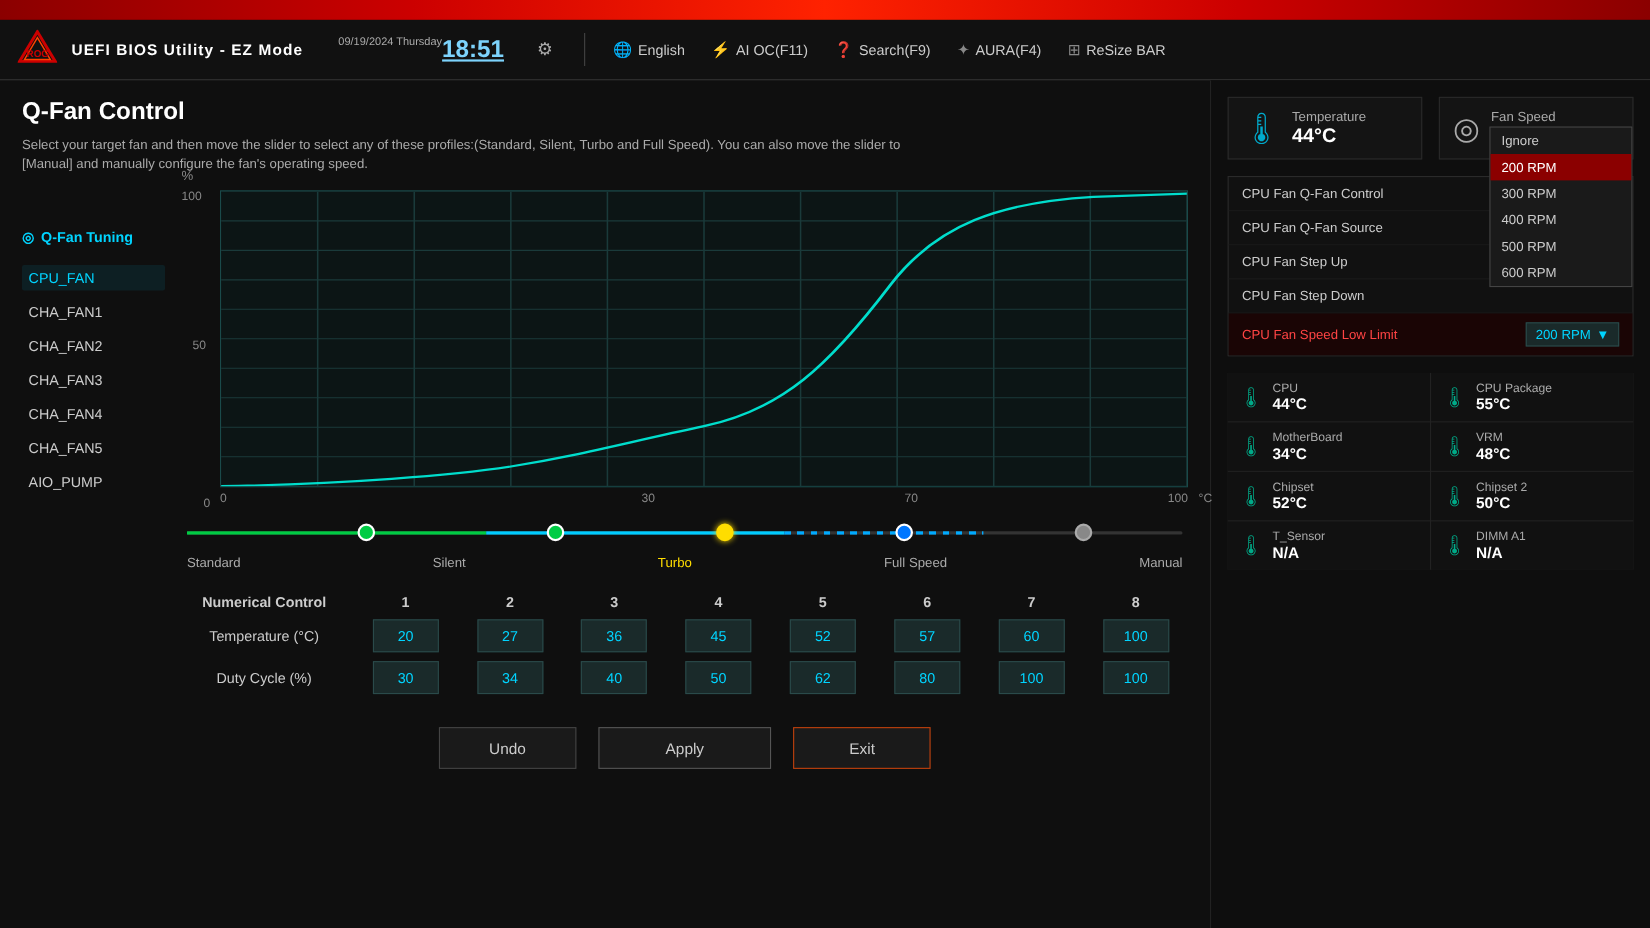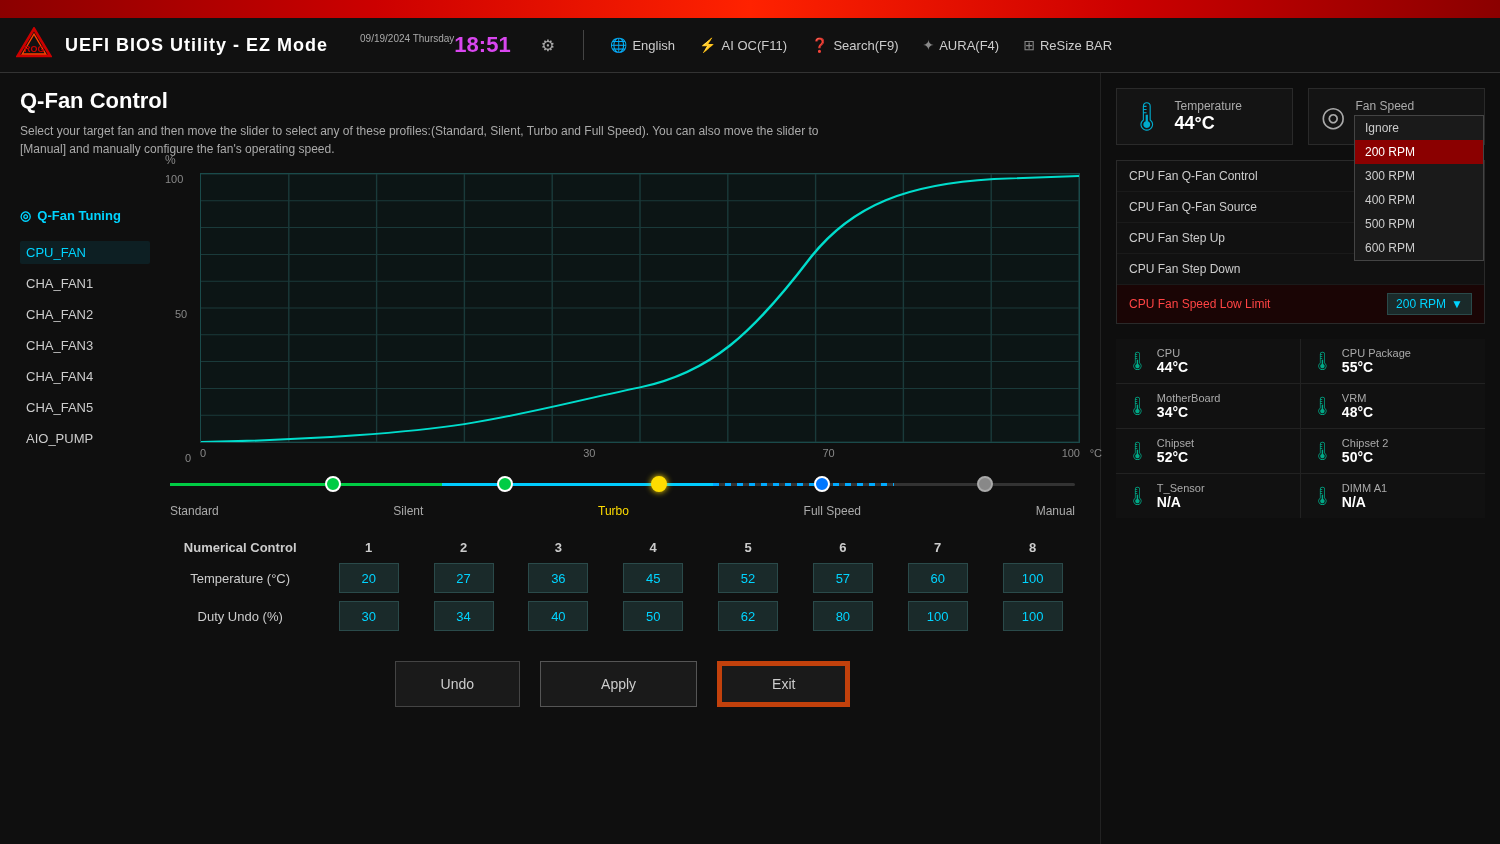--- a/index.html
+++ b/index.html
@@ -57,42 +57,43 @@
       justify-content: center;
     }
 
     .rog-logo svg {
       width: 36px;
       height: 36px;
     }
 
     .bios-title {
       color: #ffffff;
-      font-size: 18px;
+      font-size: 14px;
       font-weight: bold;
       letter-spacing: 1px;
       margin-right: 20px;
     }
 
     .datetime {
       display: flex;
       align-items: flex-start;
       margin-right: 10px;
     }
 
     .date-text {
       color: #aaaaaa;
       font-size: 10px;
     }
 
     .time-text {
-      color: #d946ef;
+      color: #7dd3fc;
       font-size: 22px;
       font-weight: bold;
       line-height: 1.1;
+      text-decoration: underline;
     }
 
     .settings-icon-btn {
       color: #aaaaaa;
       font-size: 16px;
       cursor: pointer;
       margin: 0 8px;
     }
 
     .divider-v {
@@ -281,21 +282,21 @@
       background: #1a1a1a;
       border: 1px solid #555;
       color: #cccccc;
       padding: 10px 60px;
       font-size: 14px;
       cursor: pointer;
     }
 
     .btn-exit {
       background: #1a1a1a;
-      border: 5px solid #c2410c;
+      border: 1px solid #c2410c;
       color: #cccccc;
       padding: 10px 50px;
       font-size: 14px;
       cursor: pointer;
     }
 
     
     .right-panel {
       width: 400px;
       background: #0e0e0e;
@@ -676,21 +677,21 @@
                   <td><div class="num-cell">20</div></td>
                   <td><div class="num-cell">27</div></td>
                   <td><div class="num-cell">36</div></td>
                   <td><div class="num-cell">45</div></td>
                   <td><div class="num-cell">52</div></td>
                   <td><div class="num-cell">57</div></td>
                   <td><div class="num-cell">60</div></td>
                   <td><div class="num-cell">100</div></td>
                 </tr>
                 <tr>
-                  <td>Duty Undo (%)</td>
+                  <td>Duty Cycle (%)</td>
                   <td><div class="num-cell">30</div></td>
                   <td><div class="num-cell">34</div></td>
                   <td><div class="num-cell">40</div></td>
                   <td><div class="num-cell">50</div></td>
                   <td><div class="num-cell">62</div></td>
                   <td><div class="num-cell">80</div></td>
                   <td><div class="num-cell">100</div></td>
                   <td><div class="num-cell">100</div></td>
                 </tr>
               </tbody>

